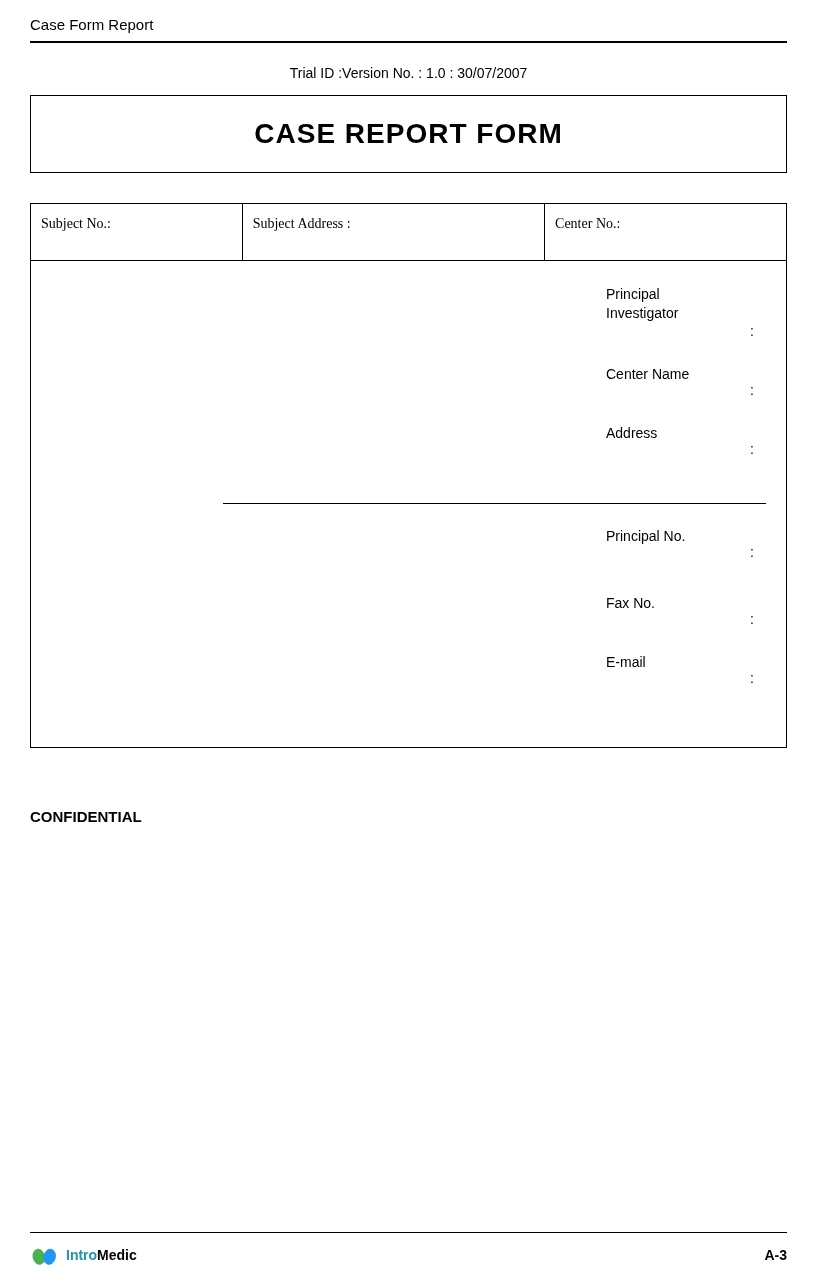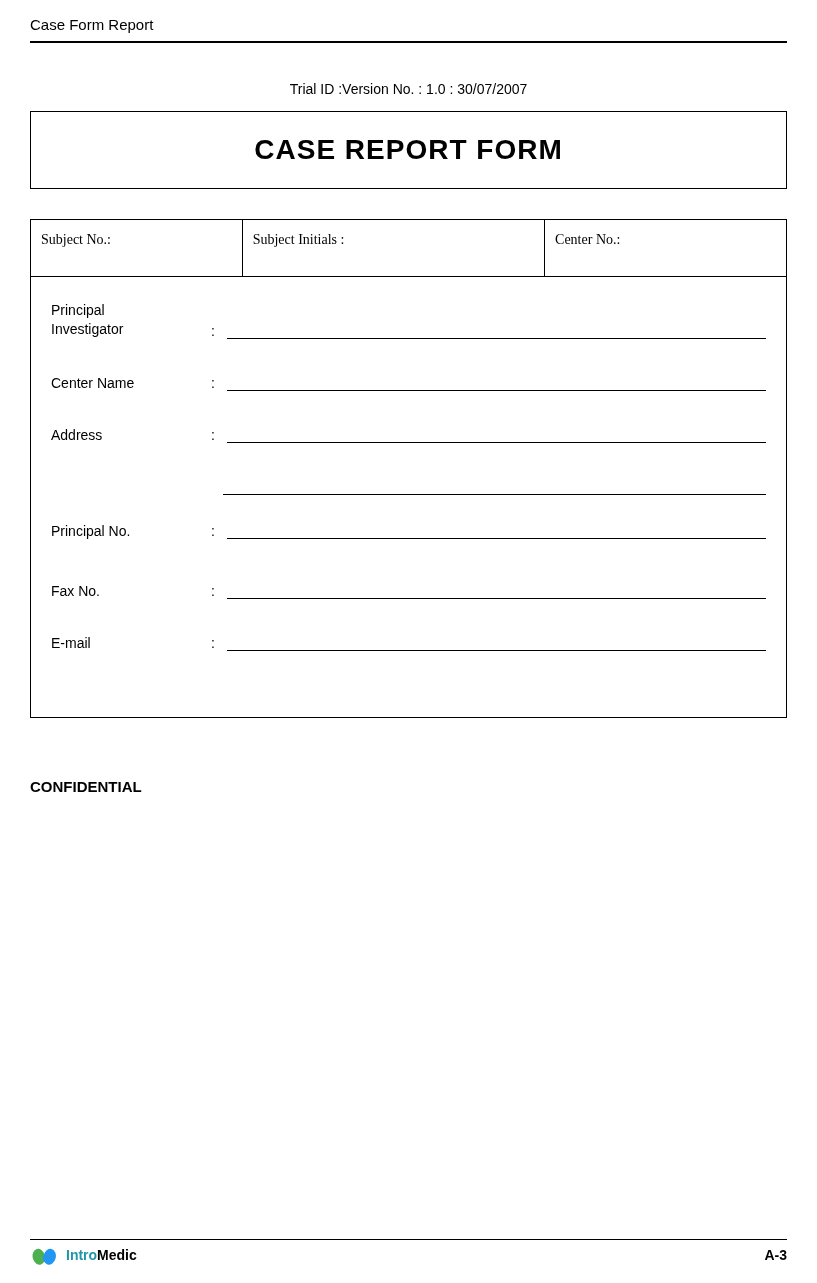--- a/index.html
+++ b/index.html
@@ -23,21 +23,21 @@
       min-height: 1283px;
       padding: 0 30px;
       position: relative;
     }
 
     
     .header {
       padding-top: 16px;
       padding-bottom: 8px;
       border-bottom: 2px solid #000000;
-      margin-bottom: 28px;
+      margin-bottom: 12px;
     }
 
     .header-title {
       font-size: 15px;
       font-weight: normal;
       color: #000;
     }
 
     
     .meta-row {
@@ -101,22 +101,23 @@
     
     .info-section {
       border: 1.5px solid #000000;
       border-top: none;
       padding: 18px 20px 24px 20px;
     }
 
     .info-row {
       display: flex;
       align-items: flex-end;
-      margin-bottom: 26px;
+      margin-bottom: 20px;
       padding-top: 6px;
+      flex-direction: column;
     }
 
     .info-label {
       width: 160px;
       font-size: 14px;
       flex-shrink: 0;
     }
 
     .info-colon {
       margin-right: 12px;
@@ -177,21 +178,21 @@
     
     .footer {
       position: absolute;
       bottom: 20px;
       left: 30px;
       right: 30px;
       border-top: 1.5px solid #000000;
       display: flex;
       justify-content: flex-end;
       align-items: center;
-      padding-top: 7px;
+      padding-top: 14px;
     }
 
     .footer-left {
       display: flex;
       align-items: center;
       position: absolute;
       left: 0;
     }
 
     .footer-logo {
@@ -228,21 +229,21 @@
     <span class="title-box-text">CASE REPORT FORM</span>
   </div>
 
   <table class="subject-table">
     <tbody>
         <tr>
       <td>
         <span>Subject No.:</span>
       </td>
       <td>
-        <span>Subject Initials :</span>
+        <span>Subject Address :</span>
       </td>
       <td>
         <span>Center No.:</span>
       </td>
     </tr>
   </tbody>
     </table>
 
   <div class="info-section">
 

